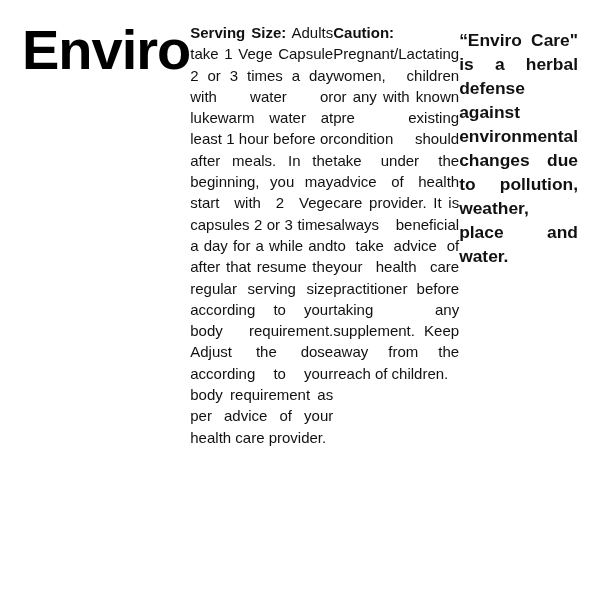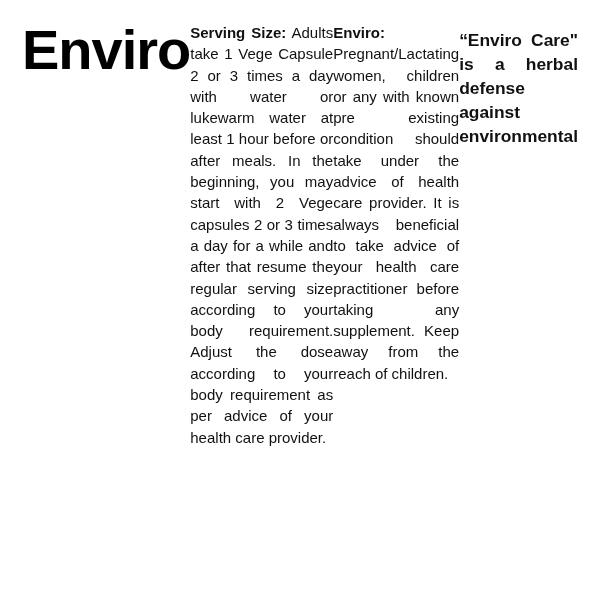--- a/index.html
+++ b/index.html
@@ -77,20 +77,21 @@
 
   <div class="brand">
     <span class="brand-line1">Enviro</span>
   </div>
 
   <p class="para">
     <span class="lead">Serving Size:</span><span> Adults take 1 Vege Capsule 2 or 3 times a day with water or lukewarm water at least 1 hour before or after meals. In the beginning, you may start with 2 Vege capsules 2 or 3 times a day for a while and after that resume the regular serving size according to your body requirement. Adjust the dose according to your body requirement as per advice of your health care provider.</span>
   </p>
 
   <p class="para">
-    <span class="lead">Enviro:</span><span> Pregnant/Lactating women, children or any with known pre existing condition should take under the advice of health care provider. It is always beneficial to take advice of your health care practitioner before taking any supplement. Keep away from the reach of children.</span>
+    <span class="lead">Caution:</span><span> Pregnant/Lactating women, children or any with known pre existing condition should take under the advice of health care provider. It is always beneficial to take advice of your health care practitioner before taking any supplement. Keep away from the reach of children.</span>
   </p>
 
   <p class="tagline">
     <span>“Enviro Care" is a herbal defense against environmental</span>
+    <span class="last-line">changes due to pollution, weather, place and water.</span>
   </p>
 
 </div>
 
 </body></html>

